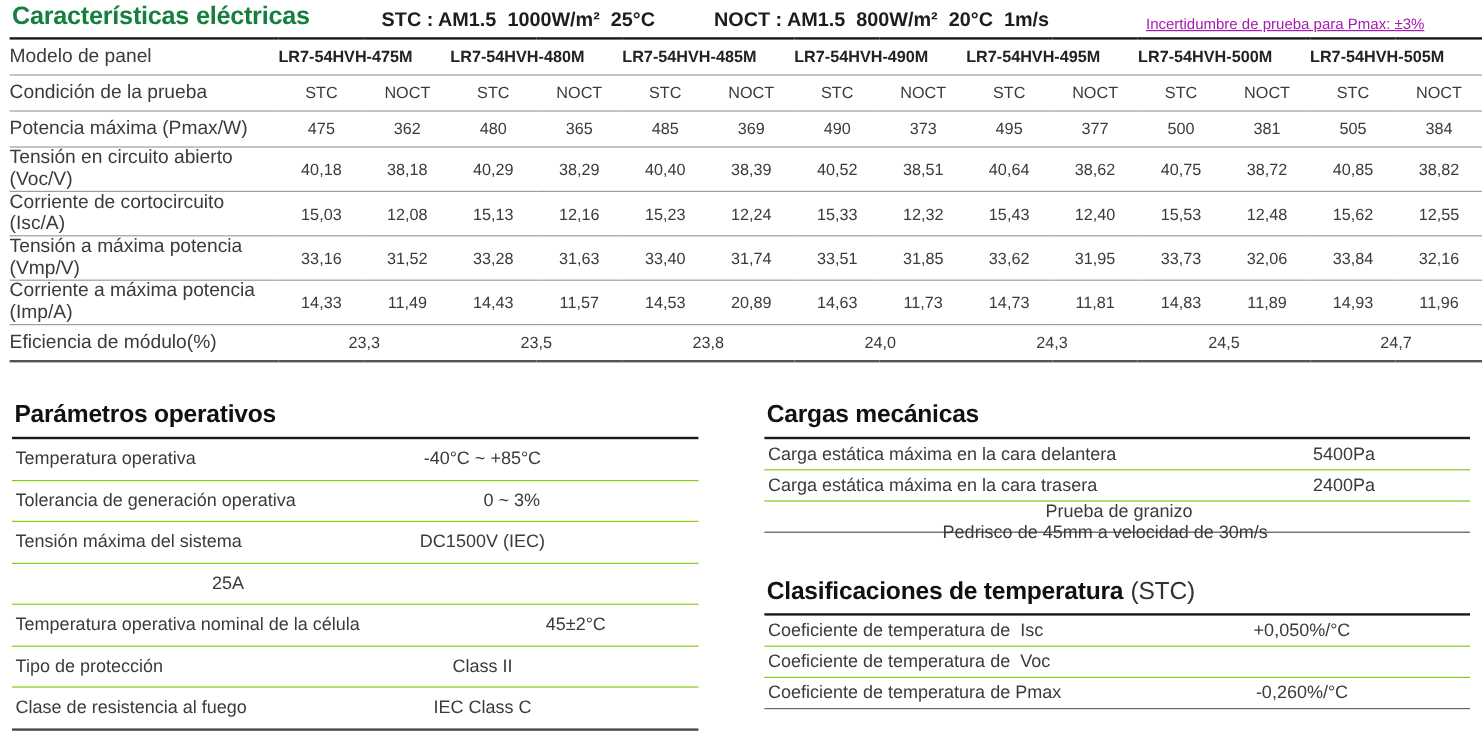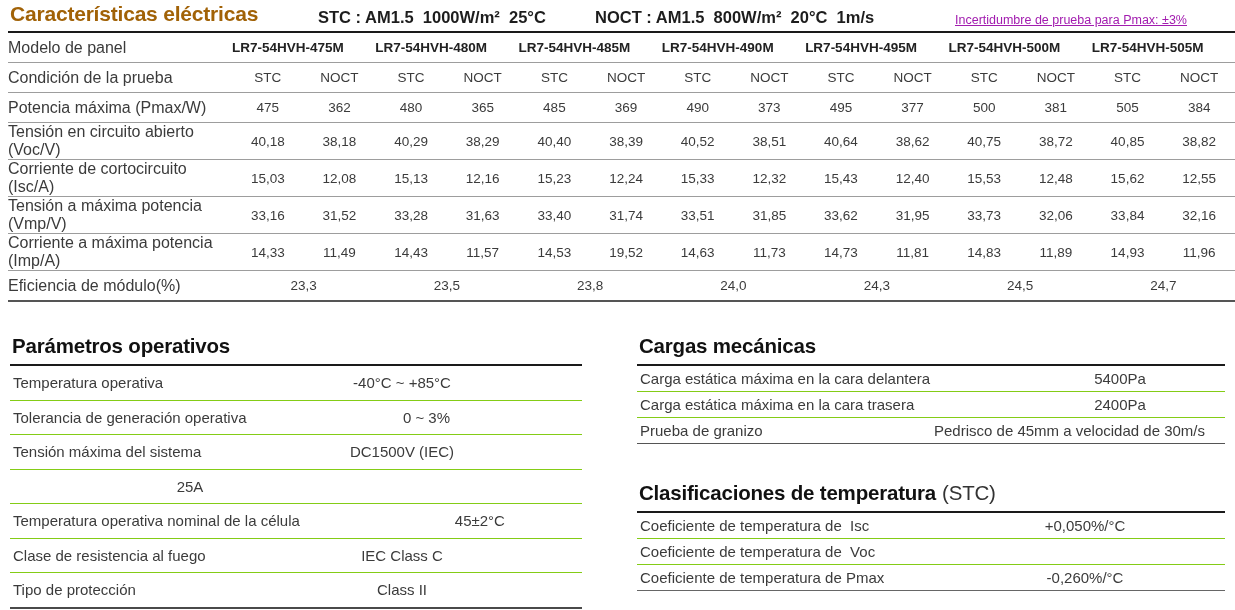--- a/index.html
+++ b/index.html
@@ -2,21 +2,21 @@
 <html><head>
 <meta charset="utf-8">
 <style>
   html,body { margin:0; padding:0; }
   body {
     width:1235px; height:610px; background:#ffffff; color:#3b3b3b;
     font-family:"Liberation Sans", sans-serif; position:relative; overflow:hidden;
   }
   
   .hdr { position:relative; height:31px; }
-  .hdr .title { position:absolute; left:10px; top:2px; font-size:21px; font-weight:bold; color:#a16207; letter-spacing:-0.2px; }
+  .hdr .title { position:absolute; left:10px; top:2px; font-size:21px; font-weight:bold; color:#15803d; letter-spacing:-0.2px; }
   .hdr .cond { position:absolute; top:8px; font-size:16.5px; font-weight:bold; color:#1d1d1d; white-space:pre; }
   .hdr .cond.stc { left:318px; }
   .hdr .cond.noct { left:595px; }
   .hdr .uncert { position:absolute; left:955px; top:13px; font-size:12.5px; color:#a21caf;text-decoration:underline; }
 
   
   table.main { border-collapse:collapse; table-layout:fixed; width:1227px; margin-left:8px; }
   table.main tr { border-bottom:1px solid #9d9d9d; }
   table.main tr.r-top { border-top:2.5px solid #1a1a1a; }
   table.main tr.r-last { border-bottom:2px solid #555; }
@@ -29,21 +29,21 @@
   .section { position:absolute; }
   .sec-left  { left:10px;  top:334px; width:572px; }
   .sec-mech  { left:637px; top:334px; width:588px; }
   .sec-temp  { left:637px; top:481px; width:588px; }
   .sec-title { font-size:20.5px; font-weight:bold; color:#111; margin:0; padding:0 0 6px 2px; border-bottom:2.5px solid #1a1a1a; letter-spacing:-0.2px; }
   .sec-title .suffix { font-weight:normal; color:#333; margin-left:6px; }
   .prow { display:flex; align-items:center; border-bottom:1px solid #84cc16; font-size:15px; color:#3b3b3b; }
   .sec-left .prow { height:33.5px; }
   .sec-mech .prow, .sec-temp .prow { height:25px; }
   .sec-left .prow:last-child { border-bottom:2px solid #4a4a4a; }
-  .sec-mech .prow:last-child { border-bottom:1.5px solid #555; }
+  .sec-mech .prow:last-child { border-bottom:1.5px solid #555;flex-direction:column; }
   .sec-temp .prow:last-child { border-bottom:1.5px solid #666; }
   .prow .lbl { flex:1; padding-left:3px; white-space:pre; }
   .sec-left .val2 { min-width:360px; text-align:center; }
   .sec-mech .val2 { min-width:170px; padding-right:20px; text-align:center; }
   .sec-temp .val2 { min-width:170px; padding-right:55px; text-align:center; }
 </style>
 </head>
 <body>
 
 <div class="hdr">
@@ -167,21 +167,21 @@
     <td class="val">33,84</td>
     <td class="val">32,16</td>
   </tr>
   <tr>
     <td class="lab">Corriente a máxima potencia (Imp/A)</td>
     <td class="val">14,33</td>
     <td class="val">11,49</td>
     <td class="val">14,43</td>
     <td class="val">11,57</td>
     <td class="val">14,53</td>
-    <td class="val">19,52</td>
+    <td class="val">20,89</td>
     <td class="val">14,63</td>
     <td class="val">11,73</td>
     <td class="val">14,73</td>
     <td class="val">11,81</td>
     <td class="val">14,83</td>
     <td class="val">11,89</td>
     <td class="val">14,93</td>
     <td class="val">11,96</td>
   </tr>
   <tr class="r-last">
@@ -212,27 +212,27 @@
     <span class="val2">DC1500V (IEC)</span>
   </div>
   <div class="prow">
     <span class="val2">25A</span>
   </div>
   <div class="prow">
     <span class="lbl">Temperatura operativa nominal de la célula</span>
     <span class="val2">45±2°C</span>
   </div>
   <div class="prow">
+    <span class="lbl">Tipo de protección</span>
+    <span class="val2">Class II</span>
+  </div>
+  <div class="prow">
     <span class="lbl">Clase de resistencia al fuego</span>
     <span class="val2">IEC Class C</span>
   </div>
-  <div class="prow">
-    <span class="lbl">Tipo de protección</span>
-    <span class="val2">Class II</span>
-  </div>
 </div>
 
 <div class="section sec-mech">
   <h2 class="sec-title">Cargas mecánicas</h2>
   <div class="prow">
     <span class="lbl">Carga estática máxima en la cara delantera</span>
     <span class="val2">5400Pa</span>
   </div>
   <div class="prow">
     <span class="lbl">Carga estática máxima en la cara trasera</span>

